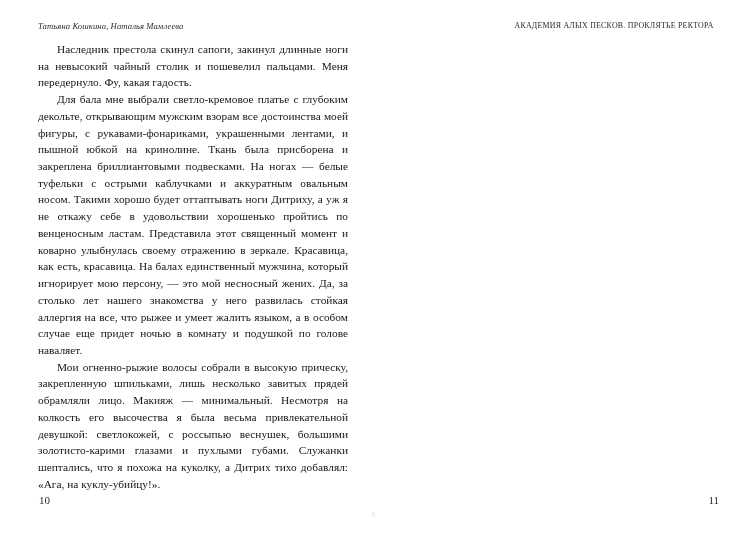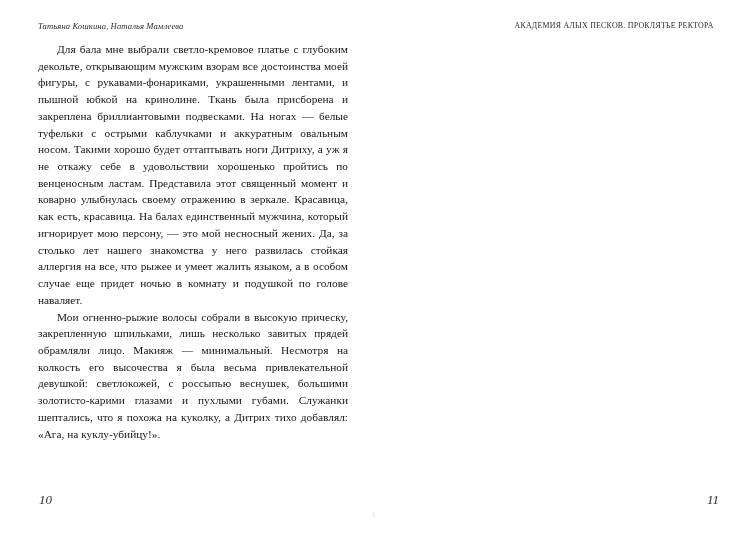--- a/index.html
+++ b/index.html
@@ -66,22 +66,21 @@
   .page-left .body-text  { left: 38px;  width: 310px; }
 
   .body-text p {
     margin: 0;
     text-indent: 19px;
   }
 
   .folio {
     position: absolute;
     bottom: 34px;
-    font-style: italic;
-    font-size: 13px;
+    font-size: 11px;
     color: #2b2b2b;
     line-height: 1;
   }
   .folio-left  { left: 39px; }
   .folio-right { right: 27px; }
 
   .gutter-mark {
     position: absolute;
     left: 372px;
     top: 512px;
@@ -93,20 +92,21 @@
 </style>
 </head>
 <body>
 
 <div class="spread">
 
   <div class="page page-left">
     <div class="running-head running-head-left">Татьяна Кошкина, Наталья Мамлеева</div>
 
     <div class="body-text">
+      <p>Наследник престола скинул сапоги, закинул длинные ноги на невысокий чайный столик и пошевелил пальцами. Меня передернуло. Фу, какая гадость.</p>
       <p>Для бала мне выбрали светло-кремовое платье с глубоким декольте, открывающим мужским взорам все достоинства моей фигуры, с рукавами-фонариками, украшенными лентами, и пышной юбкой на кринолине. Ткань была присборена и закреплена бриллиантовыми подвесками. На ногах — белые туфельки с острыми каблучками и аккуратным овальным носом. Такими хорошо будет оттаптывать ноги Дитриху, а уж я не откажу себе в удовольствии хорошенько пройтись по венценосным ластам. Представила этот священный момент и коварно улыбнулась своему отражению в зеркале. Красавица, как есть, красавица. На балах единственный мужчина, который игнорирует мою персону, — это мой несносный жених. Да, за столько лет нашего знакомства у него развилась стойкая аллергия на все, что рыжее и умеет жалить языком, а в особом случае еще придет ночью в комнату и подушкой по голове наваляет.</p>
       <p>Мои огненно-рыжие волосы собрали в высокую прическу, закрепленную шпильками, лишь несколько завитых прядей обрамляли лицо. Макияж — минимальный. Несмотря на колкость его высочества я была весьма привлекательной девушкой: светлокожей, с россыпью веснушек, большими золотисто-карими глазами и пухлыми губами. Служанки шептались, что я похожа на куколку, а Дитрих тихо добавлял: «Ага, на куклу-убийцу!».</p>
     </div>
 
     <div class="folio folio-left">10</div>
   </div>
 
   <div class="page page-right">
     <div class="running-head running-head-right">АКАДЕМИЯ АЛЫХ ПЕСКОВ. ПРОКЛЯТЬЕ РЕКТОРА</div>
 

